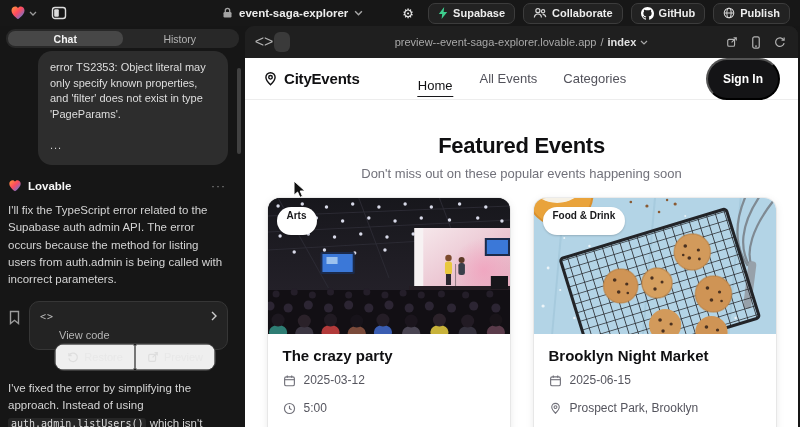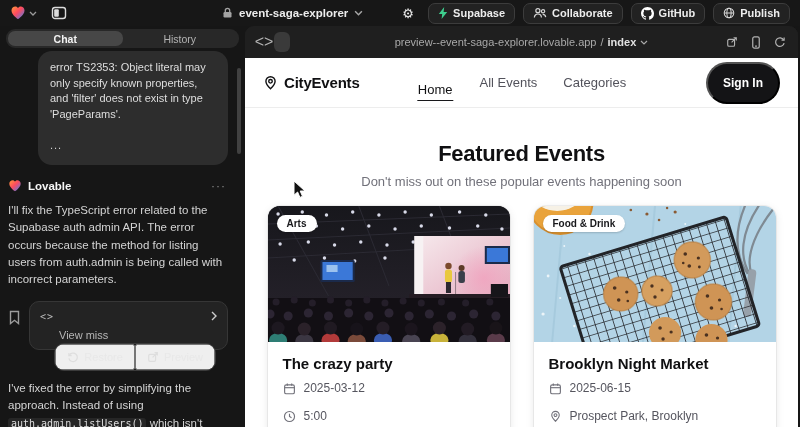--- a/index.html
+++ b/index.html
@@ -68,42 +68,42 @@
   .mode-toggle { display:flex; align-items:center; z-index:2; }
   .mode-code { width:20px; height:20px; display:grid; place-items:center; color:#b4b4b4; }
   .mode-active-seg { width:16px; height:20px; background:#3a3a3a; border-radius:6px; }
   .url-center { position:absolute; left:0; right:0; text-align:center; font-size:11px; color:#a9a9a9;
     display:flex; justify-content:center; align-items:center; gap:4px; }
   .url-path { color:#e3e3e3; font-weight:600; }
   .pv-icons { margin-left:auto; display:flex; align-items:center; gap:13px; color:#b3b3b3; z-index:2; padding-right:3px; }
 
   
   .site { flex:1; background:#ffffff; overflow:hidden; }
-  .site-header { position:relative; height:50px; display:flex; align-items:center; padding:0 18px;
+  .site-header { position:relative; height:42px; display:flex; align-items:center; padding:0 18px;
     border-bottom:1px solid #ededed; background:#fff; }
   .brand { display:flex; align-items:center; gap:6px; color:#101012; }
   .brand-name { font-size:15px; font-weight:700; letter-spacing:-.2px; }
   .site-nav { position:absolute; left:50%; transform:translateX(-50%); height:100%;
     display:flex; align-items:center; gap:26px; font-size:13px; }
   .nav-link { color:#52525b; }
   .nav-link.active { color:#111113; border-bottom:1.5px solid #18181b; padding:2px 1px 3px; margin-top:15px; }
   .signin-btn { margin-left:auto; background:#141416; color:#ffffff; border-radius:999px;
     padding:12px 15px; font-size:12px; font-weight:600; }
 
   .hero { text-align:center; padding-top:33px; }
   .hero-title { font-size:22px; font-weight:700; color:#101012; letter-spacing:-.3px; }
   .hero-sub { margin-top:7px; font-size:13px; color:#71717a; }
 
   .cards { display:flex; justify-content:center; gap:24px; margin-top:17px; }
   .event-card { width:242px; background:#fff; border-radius:12px; overflow:hidden;
     box-shadow:0 2px 8px rgba(0,0,0,.10), 0 0 0 1px rgba(0,0,0,.05); }
   .card-media { position:relative; height:136px; overflow:hidden; }
   .card-media svg { width:100%; height:100%; }
   .cat-badge { position:absolute; top:9px; left:9px; background:#ffffff; border-radius:999px;
-    padding:3px 10px 3px; font-size:10px; font-weight:700; color:#18181b;
+    padding:3px 10px 14px; font-size:10px; font-weight:700; color:#18181b;
     box-shadow:0 1px 2px rgba(0,0,0,.18); }
   .card-body { padding:13px 15px; }
   .card-title { font-size:15px; font-weight:700; color:#101012; }
   .meta { margin-top:9px; display:flex; flex-direction:column; gap:14px; }
   .meta-row { display:flex; align-items:center; gap:8px; font-size:12px; color:#55555e; }
   .meta-row svg { color:#71717a; flex:0 0 auto; }
 
   .cursor { position:absolute; left:293px; top:180px; z-index:40; pointer-events:none; }
 </style>
 </head>
@@ -231,21 +231,21 @@
       </span>
       <div class="tool-card">
         <div class="tool-card-top">
           <span class="code-glyph">&lt;&gt;</span>
           <span class="tool-chevron">
             <svg width="6" height="10" viewBox="0 0 6 10">
                 <polyline points="1,1 5,5 1,9" fill="none" stroke="currentColor" stroke-width="1.4"></polyline>
               </svg>
           </span>
         </div>
-        <div class="tool-sub">View miss</div>
+        <div class="tool-sub">View code</div>
       </div>
     </div>
 
     <div class="actions-row">
       <div class="actions-pill">
         <button class="pill-btn">
           <span>
             <svg width="12" height="12" viewBox="0 0 14 14" fill="none" stroke="#dedede" stroke-width="1.4">
               <path d="M2.6 5.2a5 5 0 1 1-.4 3.4"></path>
                 <polyline points="2.2,2.2 2.2,5.4 5.4,5.4"></polyline>

